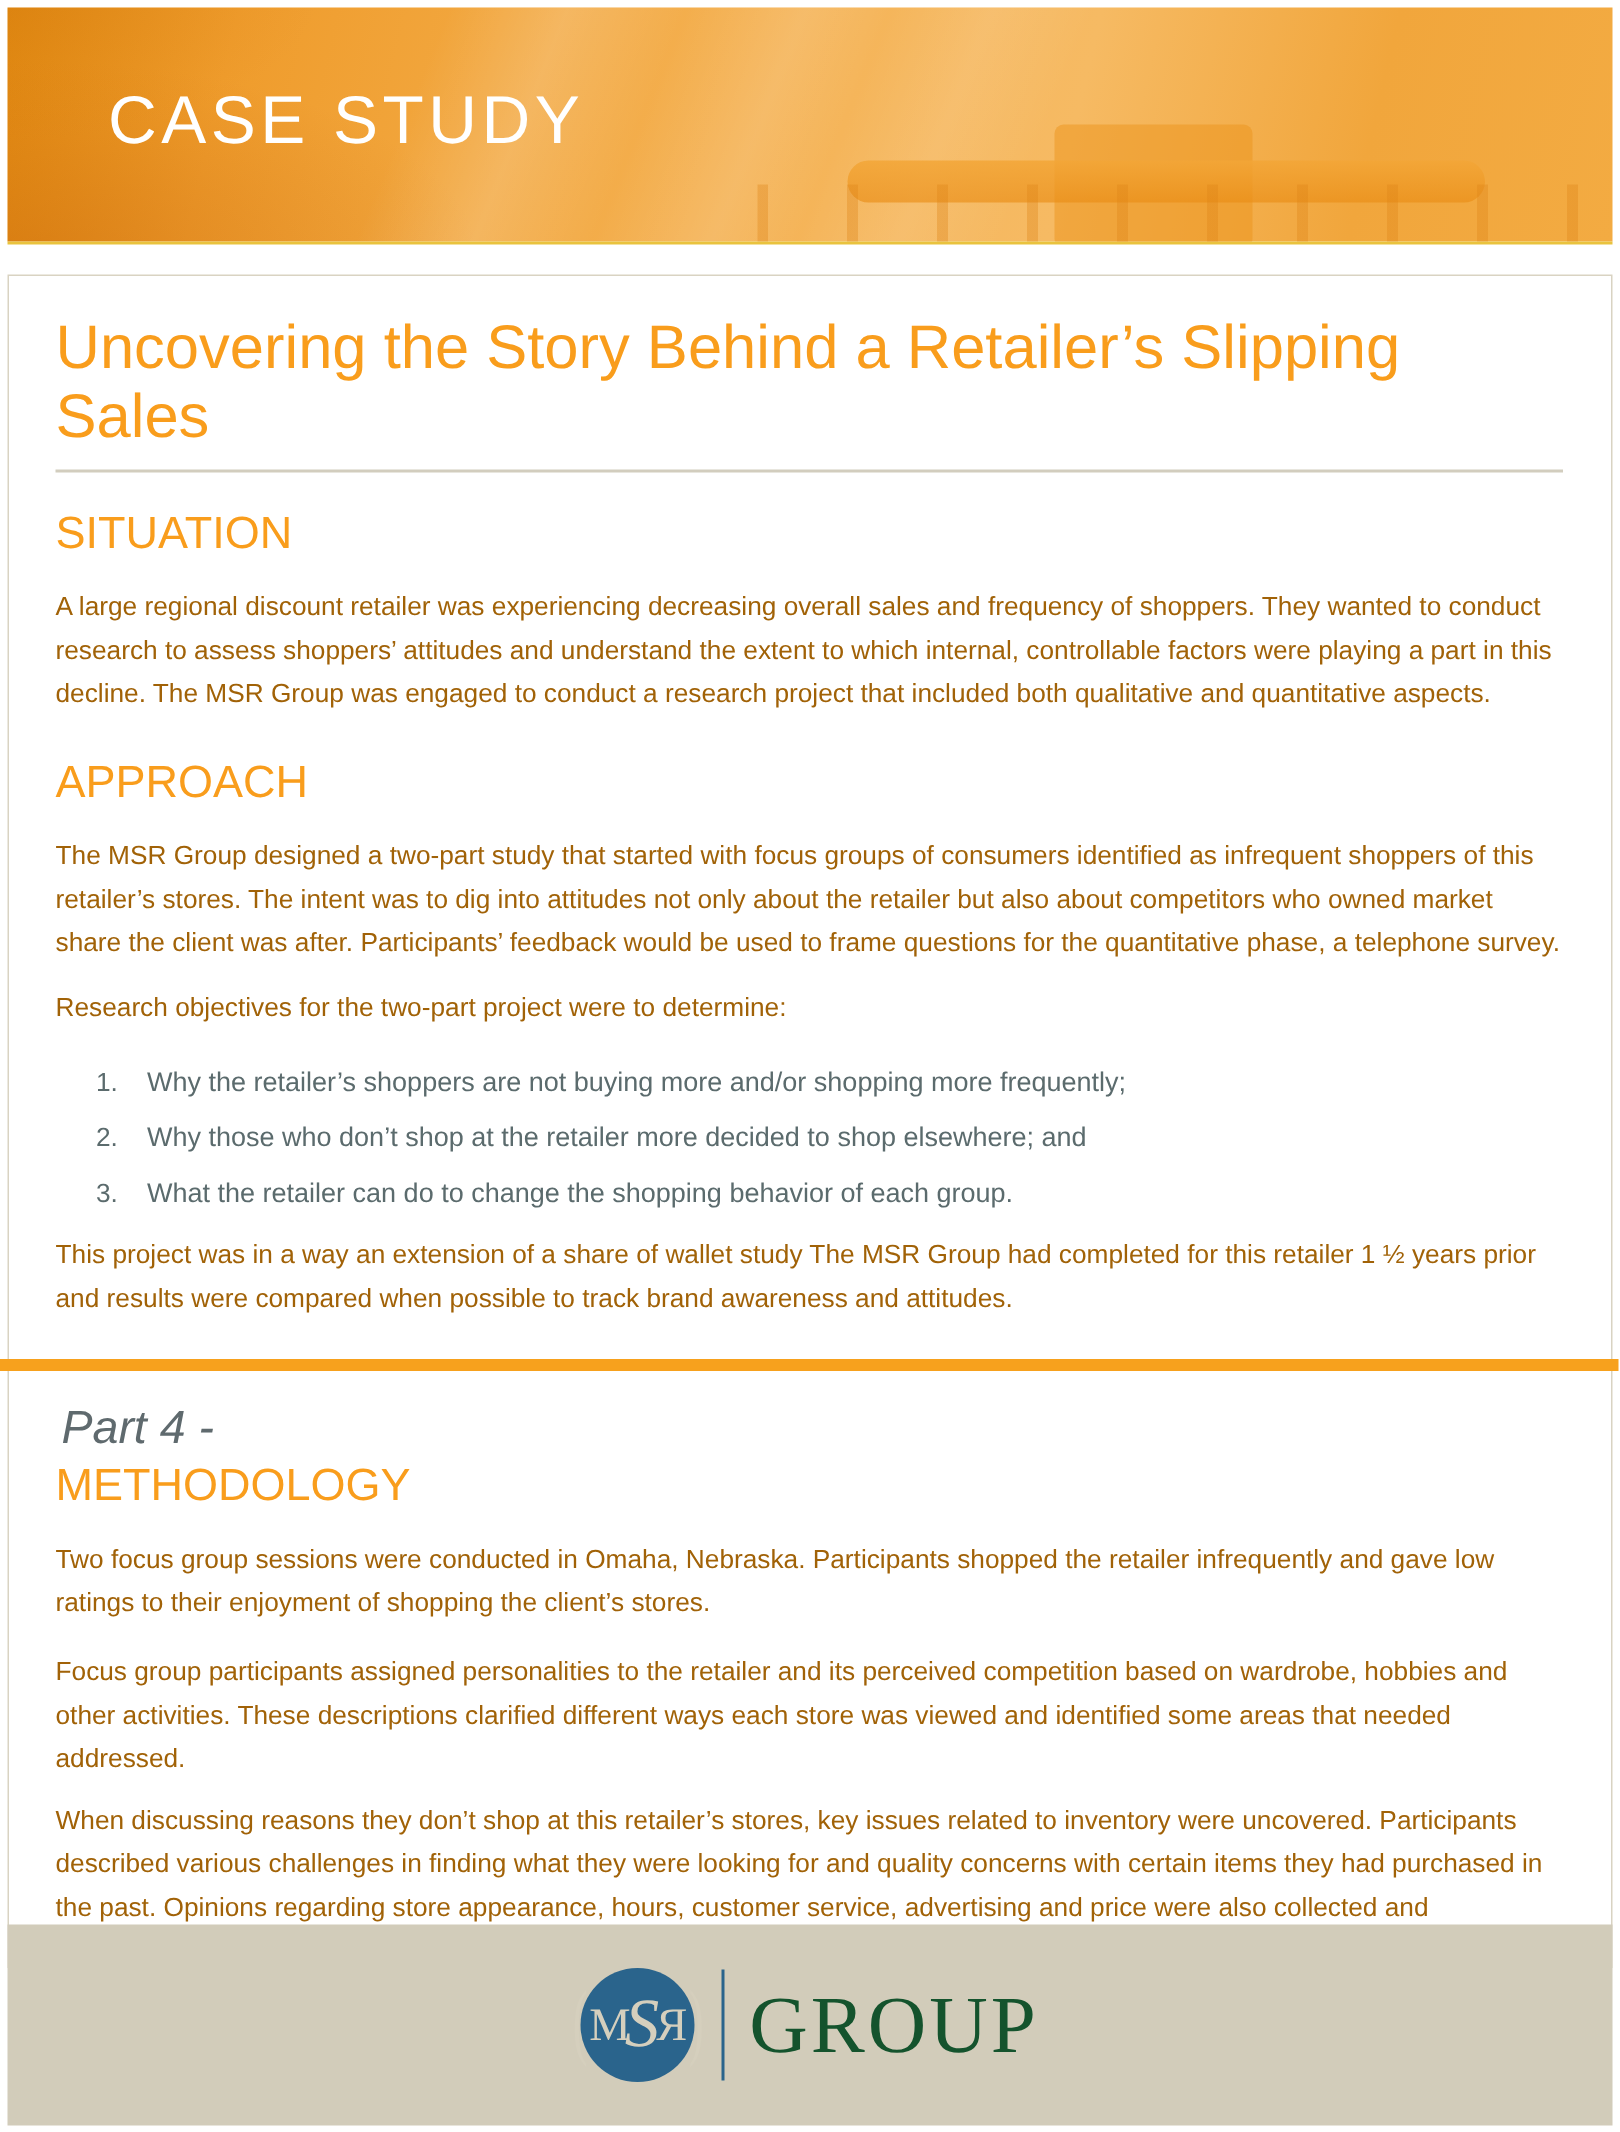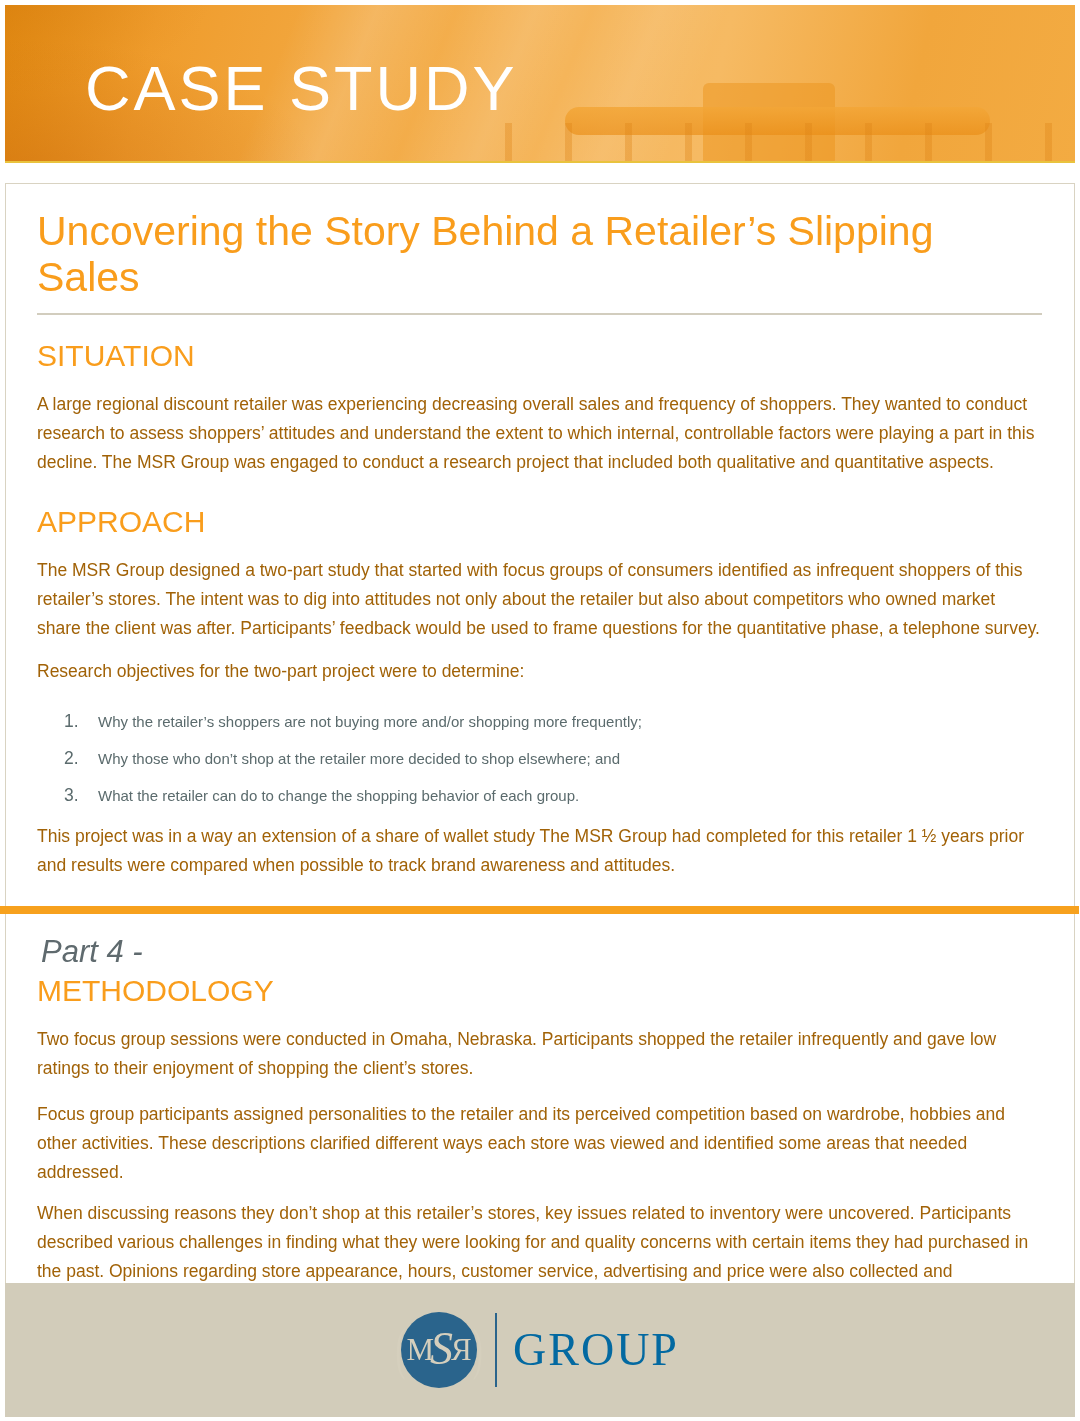--- a/index.html
+++ b/index.html
@@ -43,22 +43,22 @@
     width: 132px; height: 82px; border-radius: 6px;
     background: rgba(236,148,28,0.5);
   }
   .cart-slats {
     position: absolute; left: 500px; top: 118px;
     width: 570px; height: 42px;
     background: repeating-linear-gradient(90deg,
       rgba(221,131,22,0.35) 0 7px, rgba(221,131,22,0) 7px 60px);
   }
   .case-title {
-    position: absolute; left: 80px; top: 52px;
-    color: #ffffff; font-size: 63px; font-weight: 400;
+    position: absolute; left: 67px; top: 52px;
+    color: #ffffff; font-size: 45px; font-weight: 400;
     letter-spacing: 3px; line-height: 1; text-align: right;
   }
 
   
   .content {
     position: absolute; left: 5px; top: 183px;
     width: 1070px; height: 1129px;
     background: #ffffff;
     border: 1px solid #d9d3c2;
     padding: 24px 32px 0 31px;
@@ -79,21 +79,21 @@
   .body-text {
     color: #a16207; font-size: 17.5px; line-height: 29px;
     margin: 17px 0 0 0; max-width: 1006px;
   }
   .objectives { margin: 21px 0 0 27px; padding: 0; list-style: none; }
   .objective-item { display: flex; margin: 0 0 8px 0; line-height: 29px; }
   .objective-num {
     width: 34px; flex: 0 0 34px;
     color: #5b6b6d; font-size: 17.5px;
   }
-  .objective-text { color: #5b6b6d; font-size: 15px; }
+  .objective-text { color: #5b6b6d; font-size: 18px; }
 
   .divider-bar {
     height: 8px; width: 1080px;
     margin: 26px 0 20px -38px;
     background: #f7a11d;
   }
   .part-label {
     color: #5f6a6e; font-size: 31px; font-style: italic;
     font-weight: 400; line-height: 36px; margin: 18px 0 0 4px;
   }
@@ -120,21 +120,21 @@
   }
   .logo-m { font-size: 31px; letter-spacing: -2px; }
   .logo-s { font-size: 46px; font-style: italic; margin: 0 -2px; }
   .logo-r { font-size: 31px; }
   .logo-divider-line {
     width: 2px; height: 74px; background: #2a648c;
     margin: 0 16px 0 18px;
   }
   .logo-group {
     font-family: "Liberation Serif", serif;
-    font-size: 46px; color: #0369a1; letter-spacing: 2px;
+    font-size: 54px; color: #14532d; letter-spacing: 2px;
     line-height: 1;
   }
 </style>
 </head>
 <body>
 
 <div class="page">
 
   <div class="header-banner">
     <div class="cart-flap"></div>

